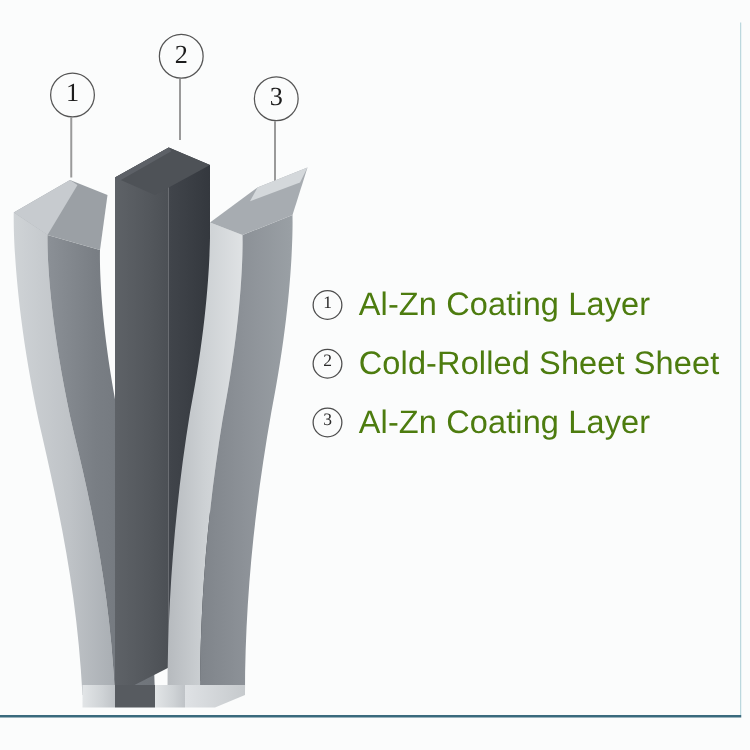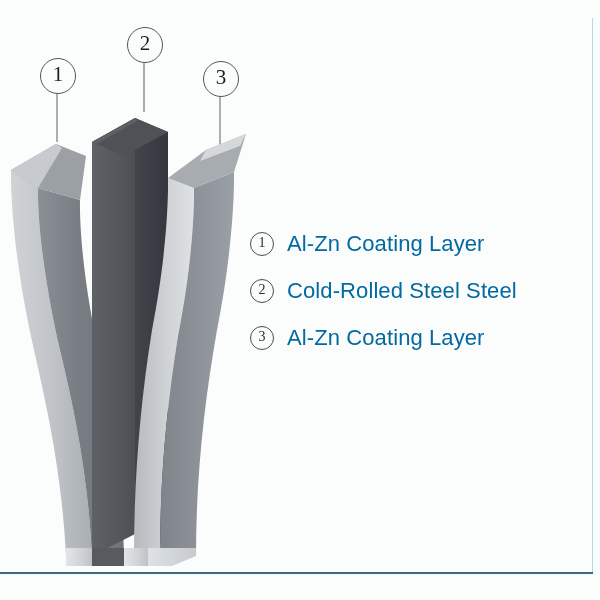--- a/index.html
+++ b/index.html
@@ -64,22 +64,22 @@
     margin-right: 13px;
     border: 1.4px solid #4c4c4c;
     border-radius: 50%;
     color: #2b2b2b;
     font-size: 14px;
     line-height: 20px;
     text-align: center;
     font-family: "Liberation Serif", serif;
   }
   .legend-label {
-    font-size: 22px;
-    color: #0369a1;
+    font-size: 26px;
+    color: #4d7c0f;
     letter-spacing: 0.1px;
     font-family: "Liberation Sans", sans-serif;
   }
   
   .callout {
     position: absolute;
     width: 34px;
     height: 34px;
     border: 1.5px solid #555555;
     border-radius: 50%;
@@ -230,21 +230,21 @@
 
   <div id="legend">
 
     <div class="legend-row">
       <div class="legend-marker">1</div>
       <div class="legend-label">Al-Zn Coating Layer</div>
     </div>
 
     <div class="legend-row">
       <div class="legend-marker">2</div>
-      <div class="legend-label">Cold-Rolled Steel Steel</div>
+      <div class="legend-label">Cold-Rolled Sheet Sheet</div>
     </div>
 
     <div class="legend-row">
       <div class="legend-marker">3</div>
       <div class="legend-label">Al-Zn Coating Layer</div>
     </div>
 
   </div>
 
   <div id="frame-right-rule"></div>

